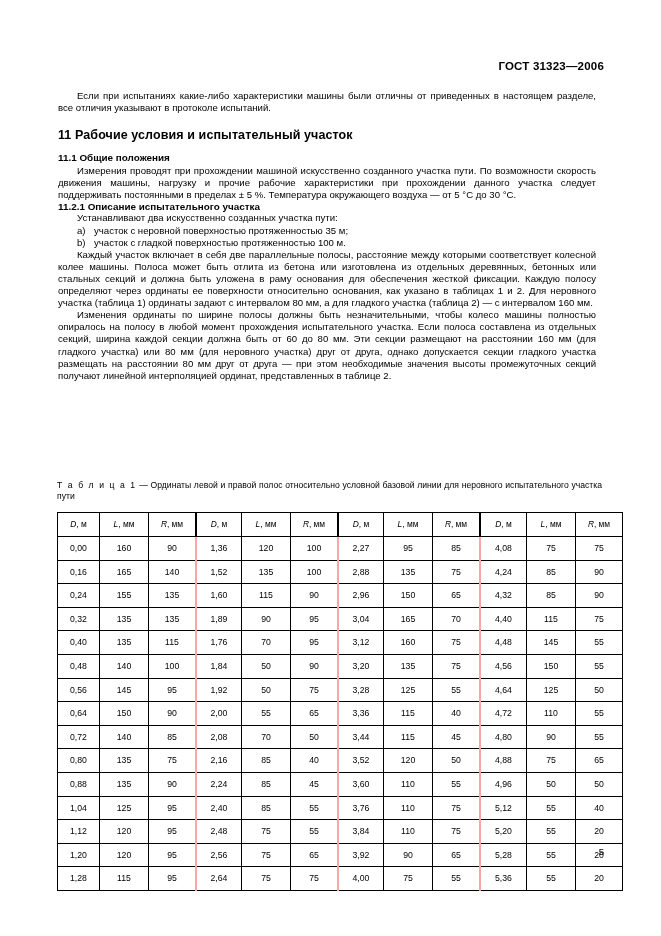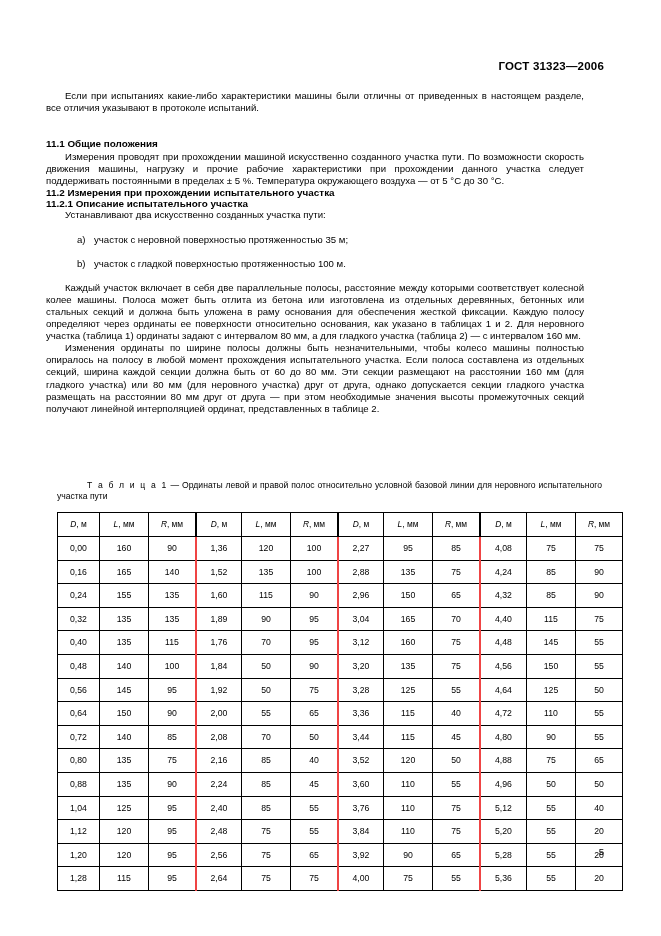--- a/index.html
+++ b/index.html
@@ -27,21 +27,21 @@
     position: absolute;
     right: 57px;
     top: 60px;
     font-size: 11.5px;
     font-weight: bold;
     letter-spacing: 0.2px;
     white-space: nowrap;
   }
   .content {
     position: absolute;
-    left: 46px;
+    left: 58px;
     top: 90px;
     width: 538px;
   }
   p.body {
     margin: 0;
     font-size: 9.6px;
     line-height: 12.1px;
     text-align: justify;
     text-indent: 19px;
     hyphens: manual;
@@ -54,39 +54,38 @@
   }
   h3.subsec {
     margin: 0;
     font-size: 9.9px;
     font-weight: bold;
   }
   .sp-14 { height: 14px; }
   .sp-10 { height: 10px; }
   .sp-2  { height: 2px; }
   .listline {
-    margin: 12px;
+    margin: 0;
     font-size: 9.6px;
     line-height: 12.1px;
     text-indent: 0;
     padding-left: 19px;
   }
   .listline .lbl {
     display: inline-block;
     width: 17px;
   }
   .tbl-caption {
     margin: 0;
     font-size: 8.6px;
     line-height: 11px;
     text-align: justify;
   }
   .tbl-caption .sp-label {
     letter-spacing: 1.4px;
-    margin-left: 30px;
   }
   table.ord {
     border-collapse: collapse;
     margin: 0;
     width: 544px;
     table-layout: fixed;
     border: 1px solid #000;
   }
   table.ord th, table.ord td {
     border: 1px solid #000;
@@ -100,21 +99,21 @@
   table.ord th {
     height: 23px;
     line-height: 23px;
     font-size: 8.4px;
     text-align: center;
   }
   table.ord th em, table.ord th i {
     font-style: italic;
   }
   table.ord .grp {
-    border-left: 2px solid #ef4444;
+    border-left: 2px solid #fca5a5;
   }
   table.ord th.grp { border-left: 2px solid #000; }
   .page-num {
     position: absolute;
     right: 57px;
     top: 846px;
     font-size: 9.6px;
   }
   .tbl-wrap {
     position: absolute;
@@ -134,31 +133,31 @@
 <div class="page">
 
   <div class="header-std">ГОСТ 31323—2006</div>
 
   <div class="content">
 
     <p class="body">Если при испытаниях какие-либо характеристики машины были отличны от приведенных в настоящем разделе, все отличия указывают в протоколе испытаний.</p>
 
     <div class="sp-14"></div>
 
+    <h2 class="sec">11  Рабочие условия и испытательный участок</h2>
 
     <div class="sp-10"></div>
 
     <h3 class="subsec">11.1  Общие положения</h3>
 
     <div class="sp-2"></div>
 
     <p class="body">Измерения проводят при прохождении машиной искусственно созданного участка пути. По возможности скорость движения машины, нагрузку и прочие рабочие характеристики при прохождении данного участка следует поддерживать постоянными в пределах ± 5 %. Температура окружающего воздуха — от 5 °С до 30 °С.</p>
 
 
-    <h3 class="subsec">11.2  Измерения при прохождении испытательного участка</h3>
 
     <h3 class="subsec">11.2.1  Описание испытательного участка</h3>
 
     <p class="body">Устанавливают два искусственно созданных участка пути:</p>
 
     <p class="listline"><span class="lbl">a)</span><span>участок с неровной поверхностью протяженностью 35 м;</span></p>
 
     <p class="listline"><span class="lbl">b)</span><span>участок с гладкой поверхностью протяженностью 100 м.</span></p>
 
     <p class="body">Каждый участок включает в себя две параллельные полосы, расстояние между которыми соответствует колесной колее машины. Полоса может быть отлита из бетона или изготовлена из отдельных деревянных, бетонных или стальных секций и должна быть уложена в раму основания для обеспечения жесткой фиксации. Каждую полосу определяют через ординаты ее поверхности относительно основания, как указано в таблицах 1 и 2. Для неровного участка (таблица 1) ординаты задают с интервалом 80 мм, а для гладкого участка (таблица 2) — с интервалом 160 мм.</p>

